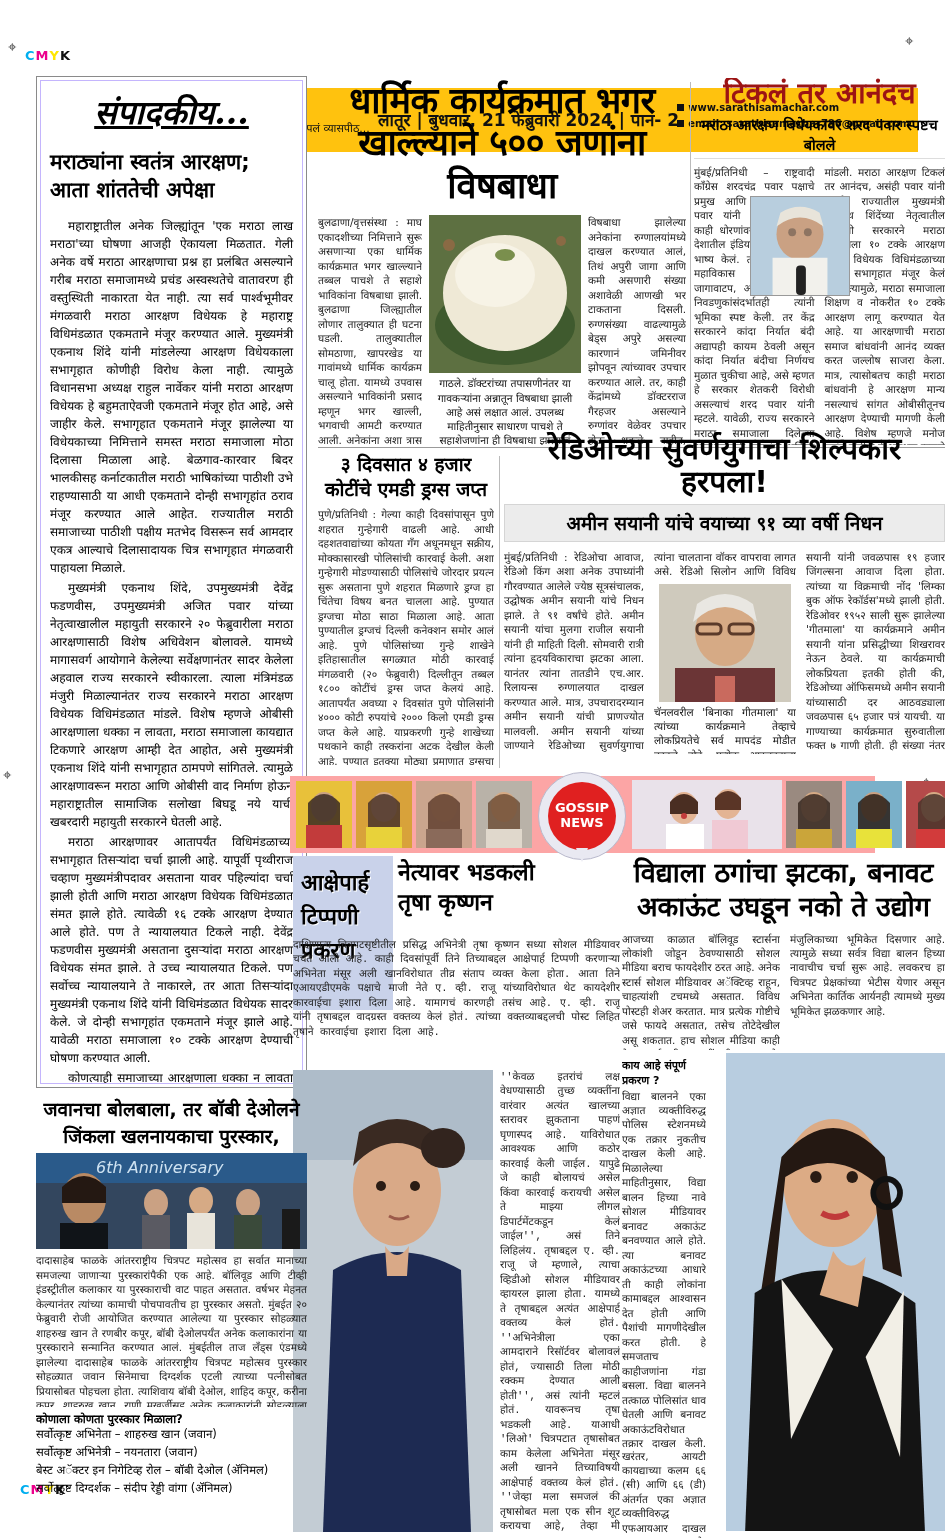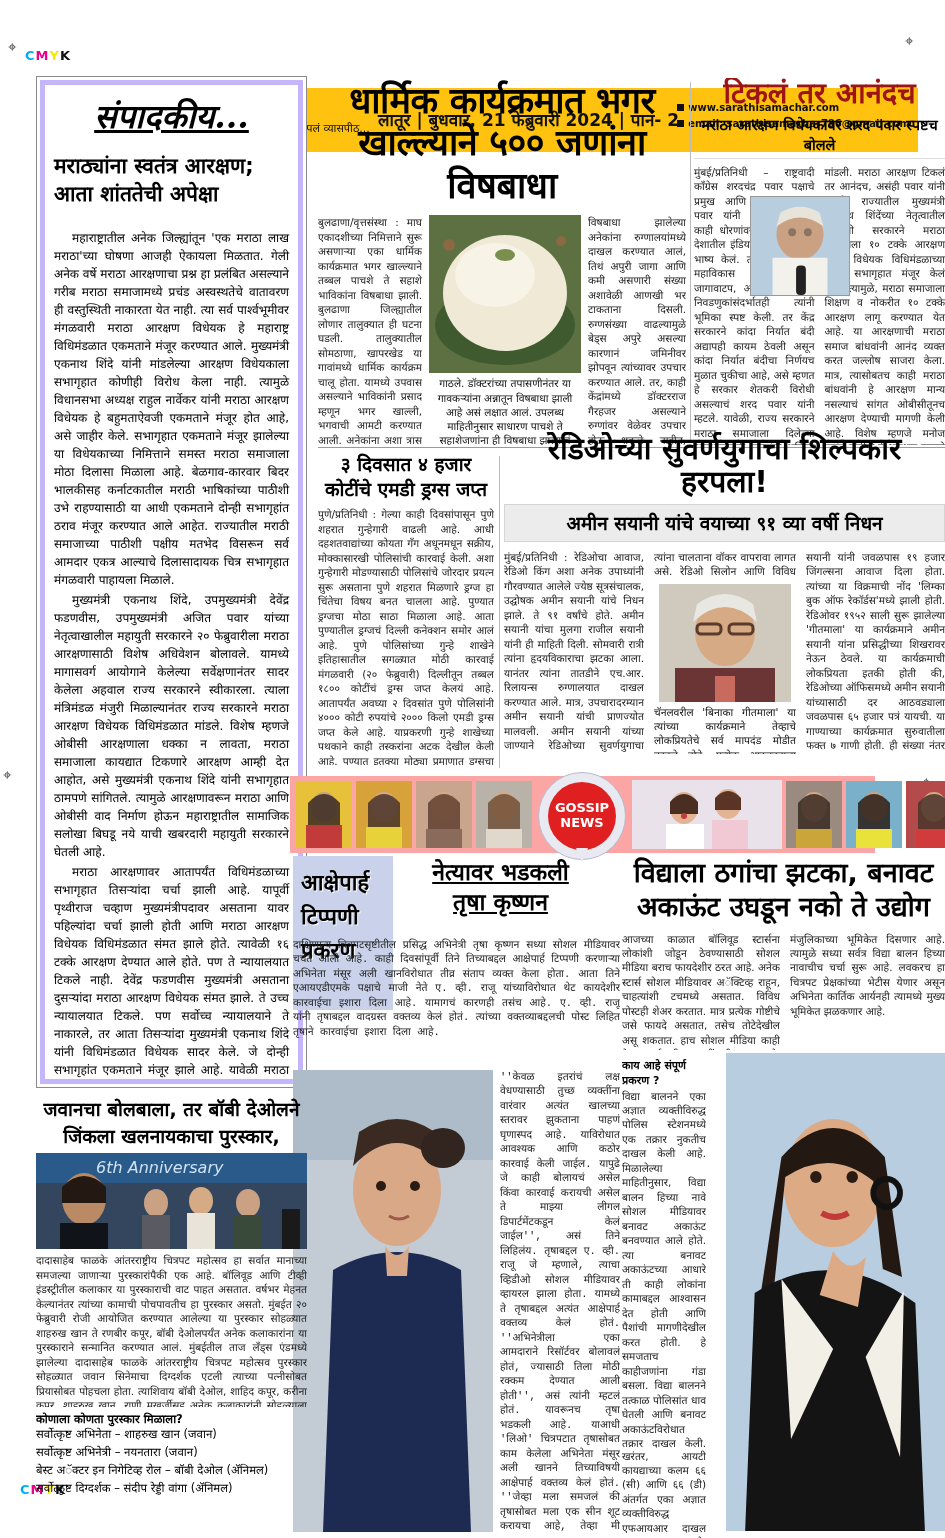--- a/index.html
+++ b/index.html
@@ -16,24 +16,24 @@
   .cmyk .c{color:#00aeef}.cmyk .m{color:#ec008c}.cmyk .y{color:#ffe600}.cmyk .k{color:#111}
   
   .masthead{position:absolute;left:48px;top:88px;width:870px;height:64px;background:#ffc20e;display:flex;align-items:center;}
   .mast-title{font-size:30px;font-weight:800;color:#e31e24;margin-left:14px;white-space:nowrap;text-shadow:1px 1px 0 #fff;}
   .mast-tag{font-size:11px;color:#111;margin-left:8px;margin-top:14px;white-space:nowrap;}
   .mast-date{position:absolute;left:330px;top:20px;font-size:17px;font-weight:700;color:#111;white-space:nowrap;}
   .mast-contact{position:absolute;right:8px;top:12px;text-align:left;font-size:10px;font-weight:700;color:#111;line-height:1.6;}
   .mast-contact .b{display:inline-block;width:7px;height:7px;background:#111;margin-right:4px;}
   
   .edbox{position:absolute;left:36px;top:76px;width:271px;height:1012px;border:1px solid #8a8a8a;padding:3px;background:#fff;}
-  .edbox-in{border:5px solid #c4b5fd;width:100%;height:100%;padding:8px 9px;overflow:hidden;}
+  .edbox-in{border:1px solid #c4b5fd;width:100%;height:100%;padding:8px 9px;overflow:hidden;}
   .ed-kicker{font-family:"DejaVu Serif","Liberation Serif",serif;font-style:italic;font-weight:700;font-size:33px;text-align:center;text-decoration:underline;margin-bottom:14px;}
   .ed-head{font-size:21px;font-weight:800;line-height:1.35;color:#000;}
-  .ed-body{margin-top:20px;font-size:12px;line-height:1.5;}
+  .ed-body{margin-top:12px;font-size:12px;line-height:1.5;}
   .ed-body p{text-indent:18px;text-align:justify;margin-bottom:2px;}
   
   .main-art{position:absolute;left:318px;top:80px;width:368px;height:365px;overflow:hidden;}
   .main-h{font-size:36px;font-weight:900;text-align:center;line-height:1.18;color:#000;letter-spacing:-0.5px;}
   .main-row{display:flex;gap:7px;margin-top:8px;}
   .photo{position:relative;overflow:hidden;background:#ccc;}
   .caption{font-size:10.5px;line-height:1.35;color:#111;text-align:center;margin-top:3px;}
   
   .pawar{position:absolute;left:694px;top:78px;width:251px;height:367px;overflow:hidden;}
   .pawar-h{font-size:29px;font-weight:900;color:#9c1414;text-align:center;line-height:1.1;}
@@ -52,21 +52,21 @@
   .gstrip{position:absolute;left:290px;top:776px;width:585px;height:77px;background:#fca5a5;display:flex;align-items:center;gap:4px;padding:4px 6px;}
   .thumb{width:56px;height:67px;flex:none;}
   .whisper{width:150px;height:69px;flex:none;}
   .gbadge-wrap{position:relative;flex:none;width:92px;height:69px;}
   .gbadge-ring{position:absolute;left:2px;top:-8px;width:88px;height:88px;border-radius:50%;background:#e9e9f2;border:1px solid #b9b9cc;}
   .gbadge{position:absolute;left:12px;top:2px;width:68px;height:68px;border-radius:50%;background:#e02020;color:#fff;font-weight:800;font-size:13px;display:flex;flex-direction:column;align-items:center;justify-content:center;line-height:1.15;}
   .gbadge-tail{position:absolute;left:40px;top:68px;width:0;height:0;border-left:6px solid transparent;border-right:6px solid transparent;border-top:14px solid #e9e9f2;}
   
   .chip{position:absolute;left:293px;top:856px;width:100px;height:154px;background:#c9d2ea;padding:10px 8px;}
   .chip div{font-size:22px;font-weight:800;color:#000;text-shadow:1px 1px 0 #fff;line-height:1.55;}
-  .trisha-h{position:absolute;left:398px;top:858px;width:205px;font-size:23px;font-weight:800;text-align:center;line-height:1.3;text-decoration:underline;}
+  .trisha-h{position:absolute;left:398px;top:858px;width:205px;font-size:23px;font-weight:800;text-align:left;line-height:1.3;}
   .trisha-body{position:absolute;left:293px;top:938px;width:327px;height:600px;overflow:hidden;font-family:Liberation Mono, monospace;}
   .trisha-row{display:flex;gap:7px;margin-top:4px;}
   .vidya{position:absolute;left:622px;top:856px;width:323px;height:682px;overflow:hidden;}
   .vidya-h{font-size:27px;font-weight:900;text-align:center;line-height:1.25;}
   .vidya-cols{display:flex;gap:10px;margin-top:8px;}
   .vidya-row{display:flex;gap:20px;margin-top:3px;}
   .qhead{font-weight:800;font-size:11px;margin:4px 0 2px 0;}
   
   .srk{position:absolute;left:36px;top:1096px;width:271px;height:400px;overflow:hidden;}
   .srk-h{font-size:19px;font-weight:800;text-align:center;line-height:1.4;}

